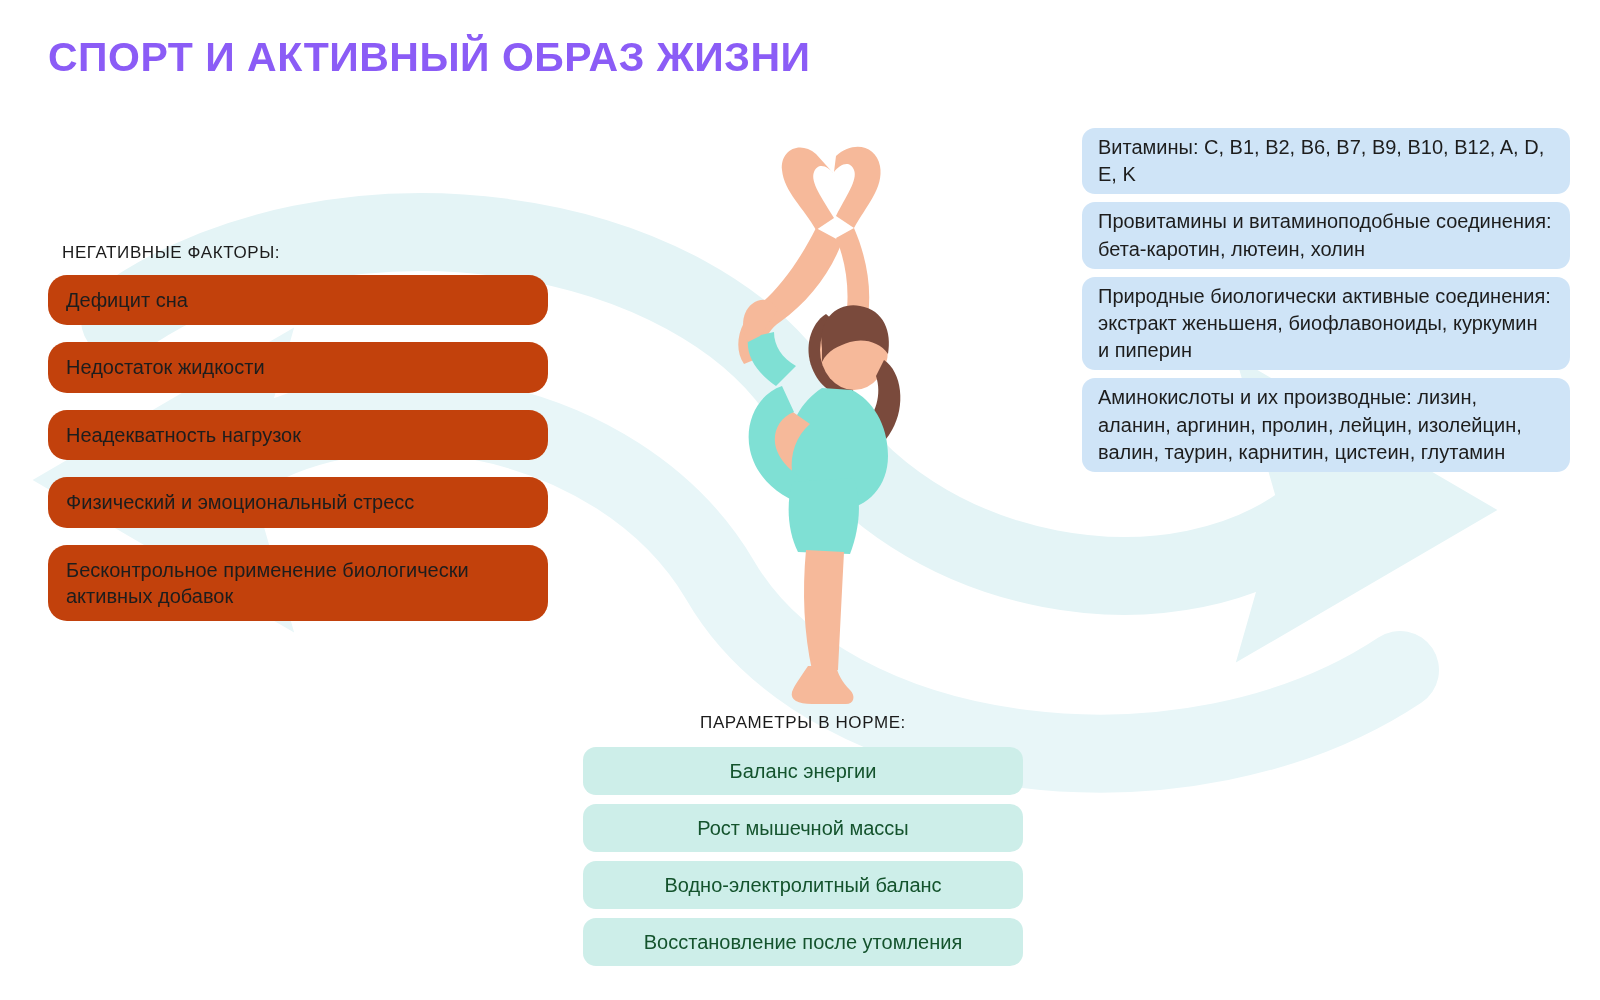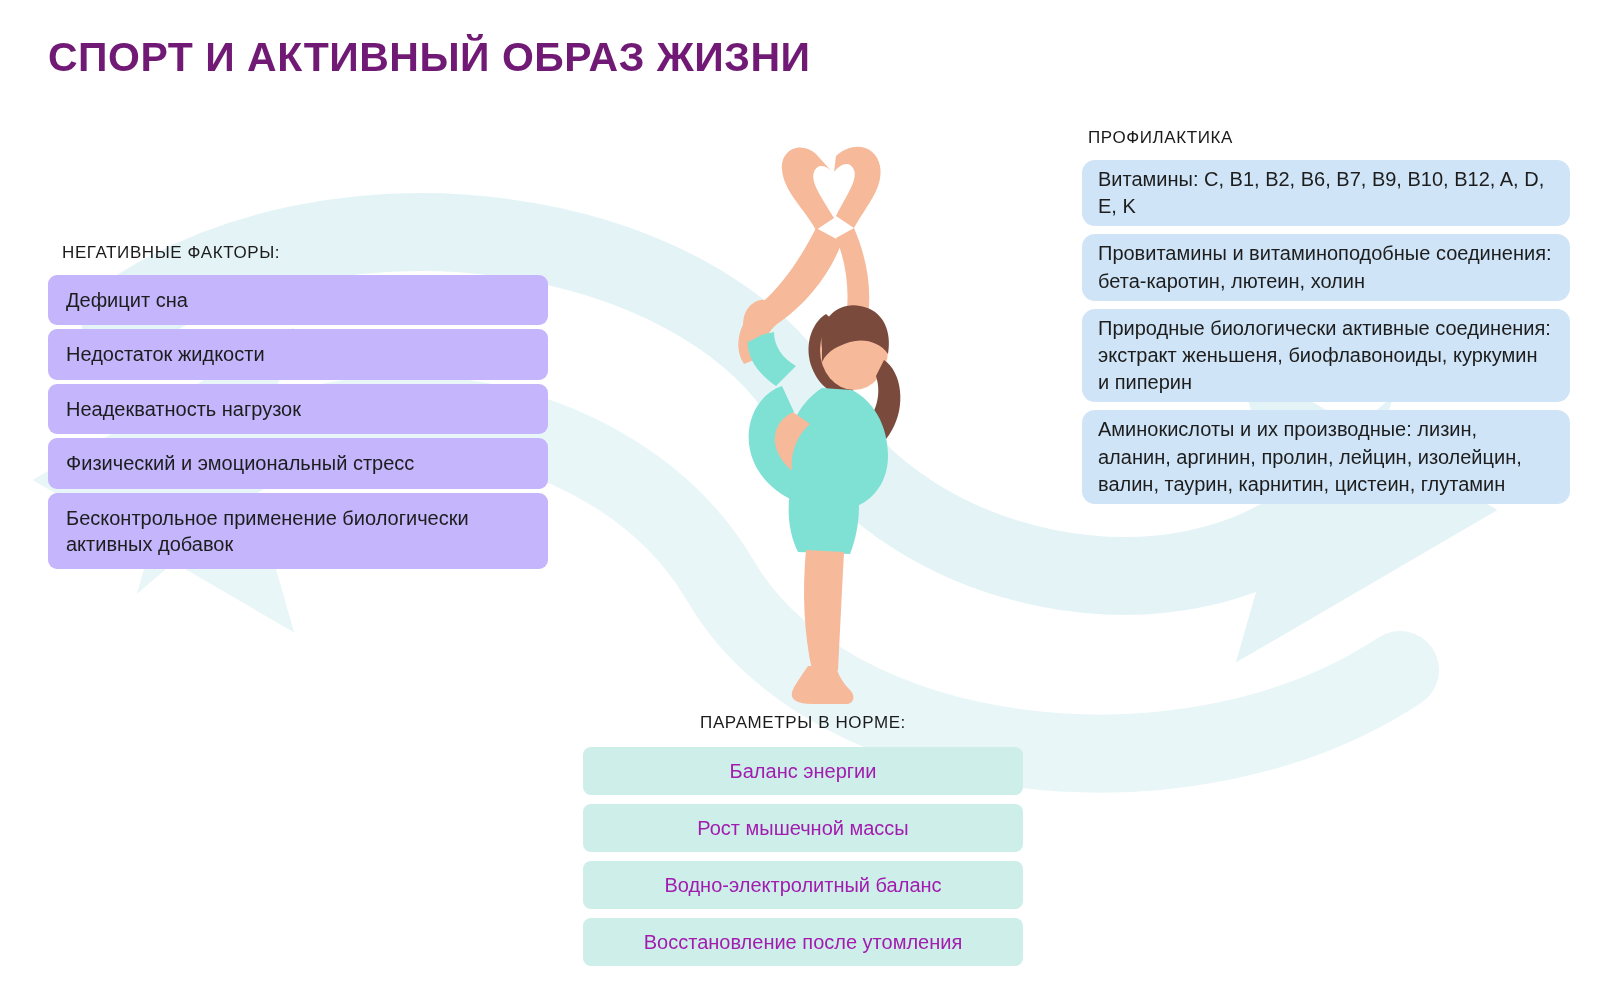--- a/index.html
+++ b/index.html
@@ -31,21 +31,21 @@
     pointer-events: none;
   }
 
   .page-title {
     position: absolute;
     left: 48px;
     top: 34px;
     font-size: 41px;
     font-weight: bold;
     letter-spacing: 0.5px;
-    color: #701a75;
+    color: #8b5cf6;
     z-index: 5;
     white-space: nowrap;
   }
 
   .col-label {
     font-size: 17px;
     letter-spacing: 0.6px;
     color: #1b1b1b;
     margin-bottom: 12px;
   }
@@ -53,24 +53,24 @@
   
   .col-left {
     position: absolute;
     left: 48px;
     top: 243px;
     width: 500px;
     z-index: 4;
   }
   .col-left .col-label { margin-left: 14px; }
   .pill-neg {
-    background: #c4b5fd;
-    border-radius: 9px;
+    background: #c2410c;
+    border-radius: 19px;
     padding: 12px 18px;
-    margin-bottom: 4px;
+    margin-bottom: 17px;
     font-size: 20px;
     color: #1d1d1d;
     line-height: 1.32;
   }
 
   
   .col-right {
     position: absolute;
     left: 1082px;
     top: 128px;
@@ -96,25 +96,25 @@
     width: 440px;
     z-index: 4;
     text-align: center;
   }
   .col-center .col-label {
     text-align: center;
     margin-bottom: 14px;
   }
   .pill-norm {
     background: #cdeee9;
-    border-radius: 8px;
+    border-radius: 13px;
     padding: 11px 16px;
     margin-bottom: 9px;
     font-size: 20px;
-    color: #a21caf;
+    color: #14532d;
     text-align: center;
     line-height: 1.3;
   }
 
   
   .illustration {
     position: absolute;
     left: 640px;
     top: 110px;
     width: 360px;
@@ -170,21 +170,20 @@
   <div class="col-left">
     <div class="col-label">НЕГАТИВНЫЕ ФАКТОРЫ:</div>
     <div class="pill-neg">Дефицит сна</div>
     <div class="pill-neg">Недостаток жидкости</div>
     <div class="pill-neg">Неадекватность нагрузок</div>
     <div class="pill-neg">Физический и эмоциональный стресс</div>
     <div class="pill-neg">Бесконтрольное применение биологически активных добавок</div>
   </div>
 
   <div class="col-right">
-    <div class="col-label">ПРОФИЛАКТИКА</div>
     <div class="pill-prof">Витамины: C, B1, B2, B6, B7, B9, B10, B12, A, D, E, K</div>
     <div class="pill-prof">Провитамины и витаминоподобные соединения: бета-каротин, лютеин, холин</div>
     <div class="pill-prof">Природные биологически активные соединения: экстракт женьшеня, биофлавоноиды, куркумин и пиперин</div>
     <div class="pill-prof">Аминокислоты и их производные: лизин, аланин, аргинин, пролин, лейцин, изолейцин, валин, таурин, карнитин, цистеин, глутамин</div>
   </div>
 
   <div class="col-center">
     <div class="col-label">ПАРАМЕТРЫ В НОРМЕ:</div>
     <div class="pill-norm">Баланс энергии</div>
     <div class="pill-norm">Рост мышечной массы</div>

